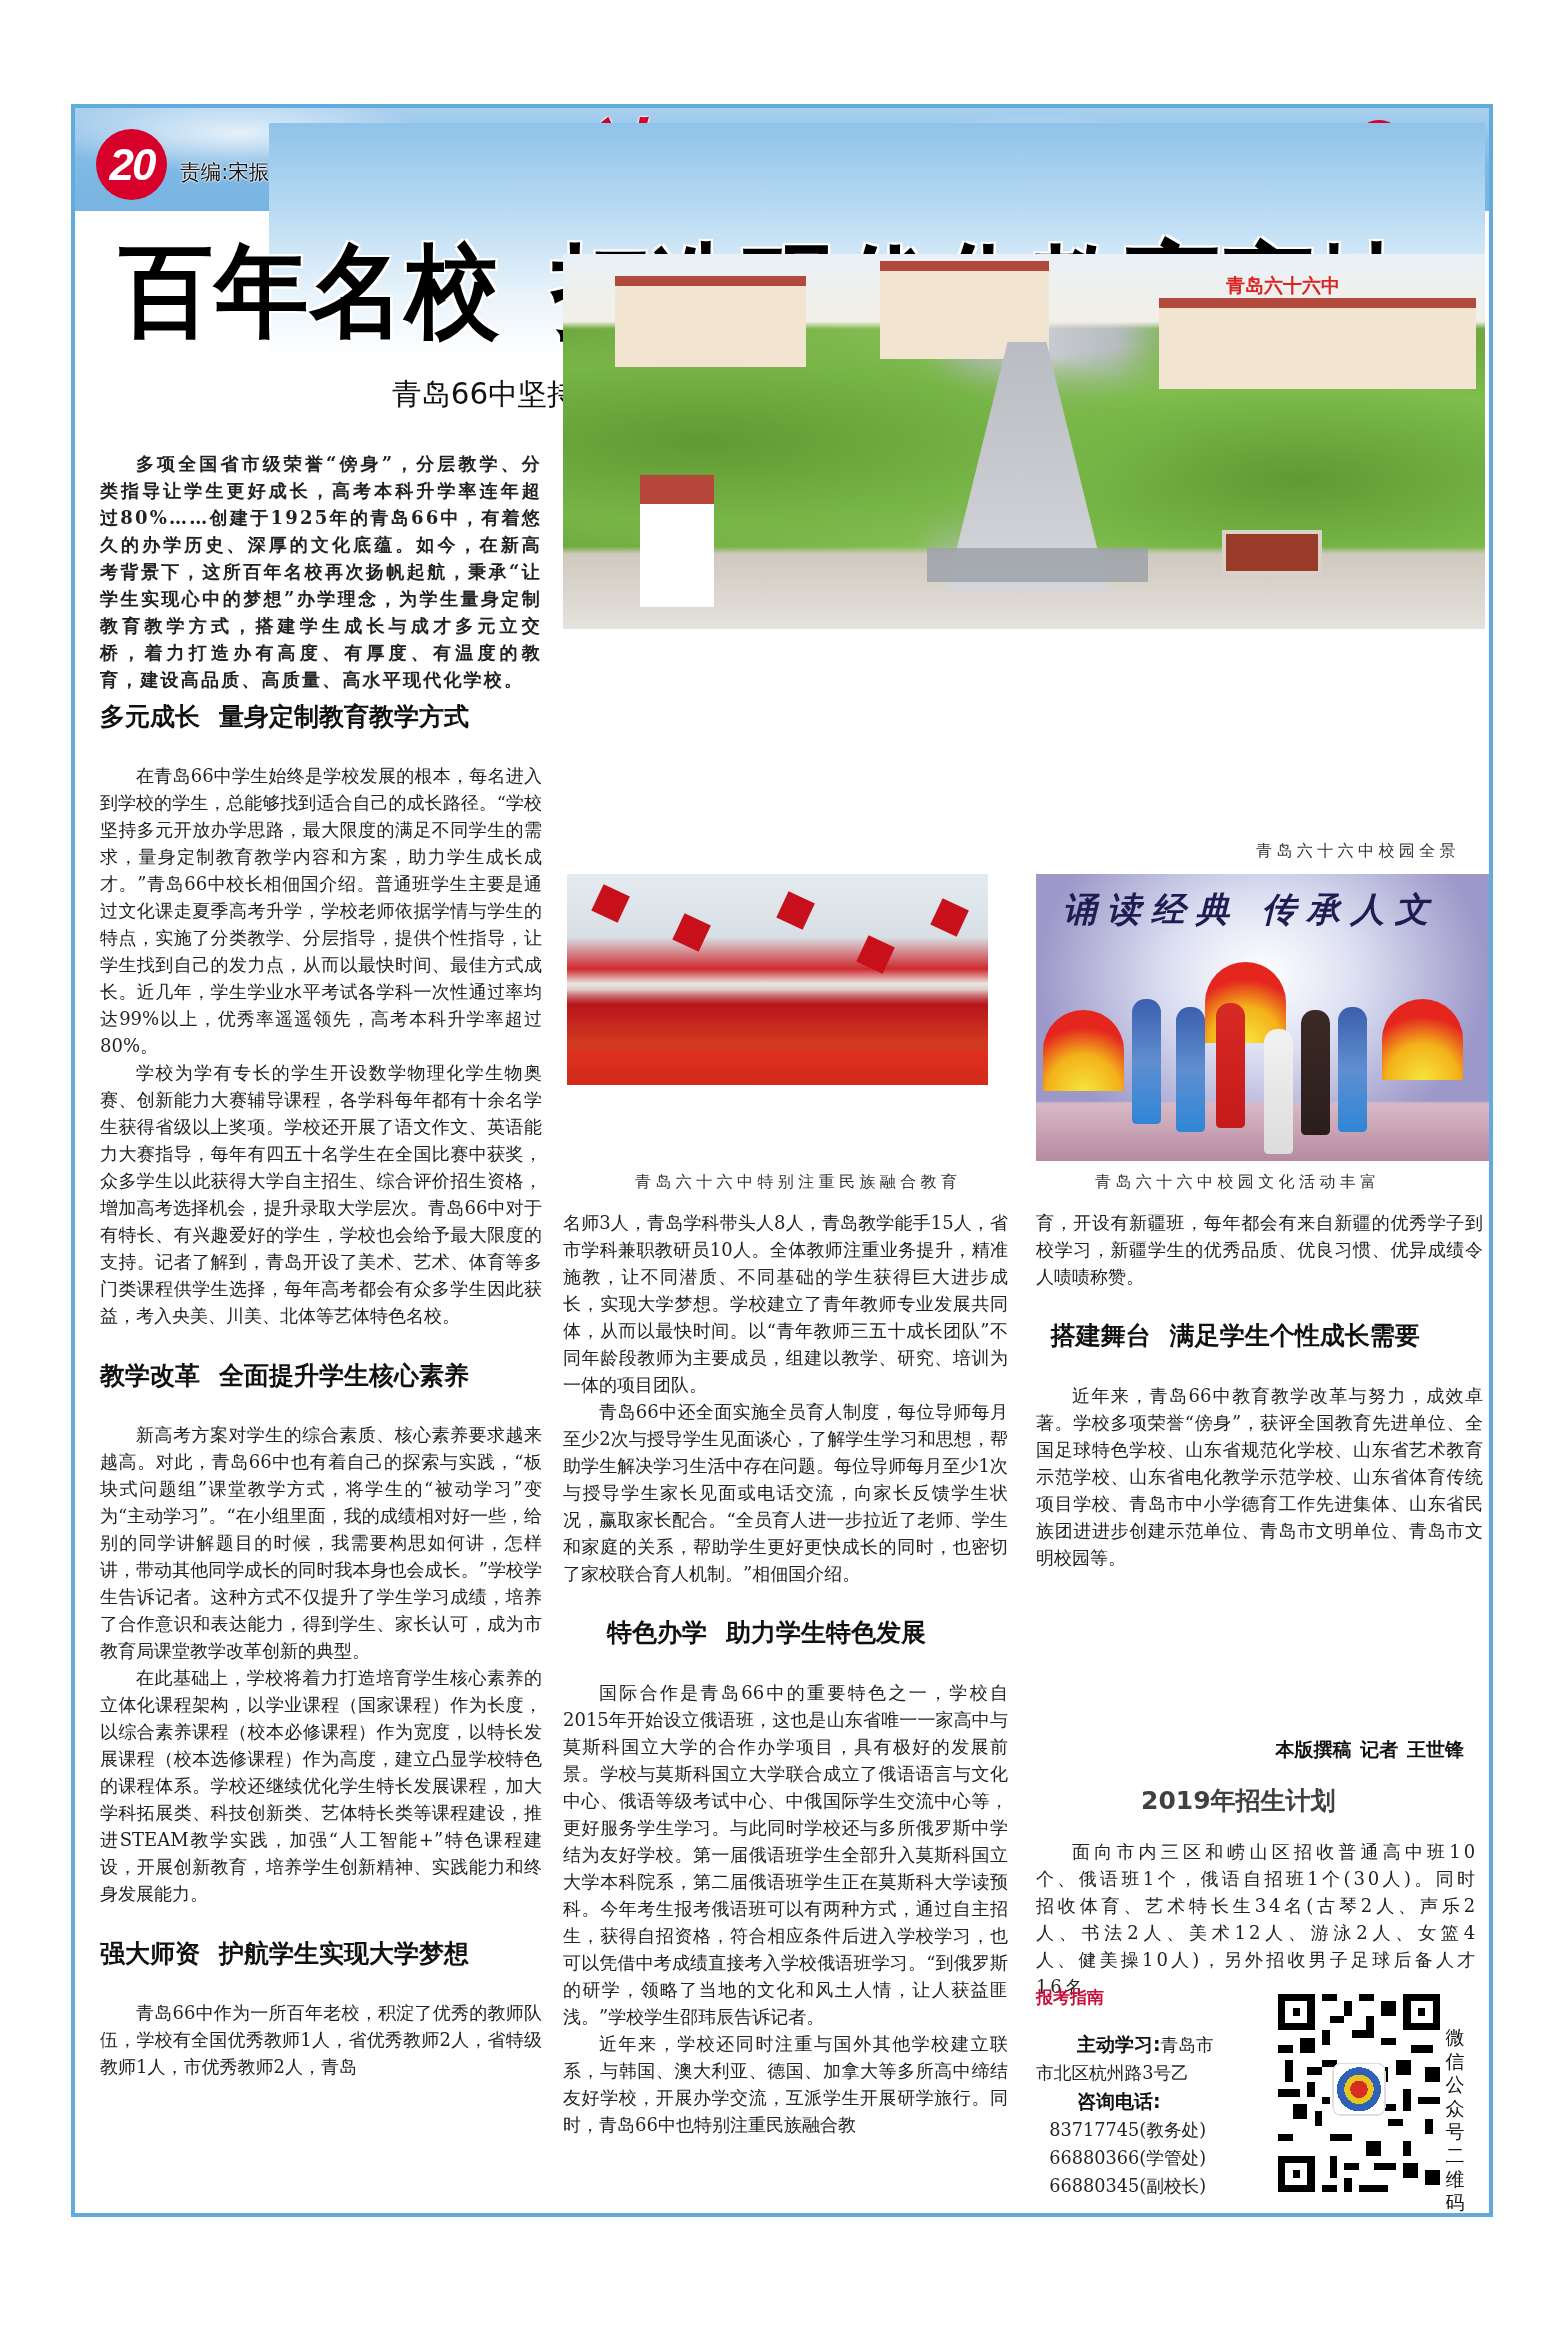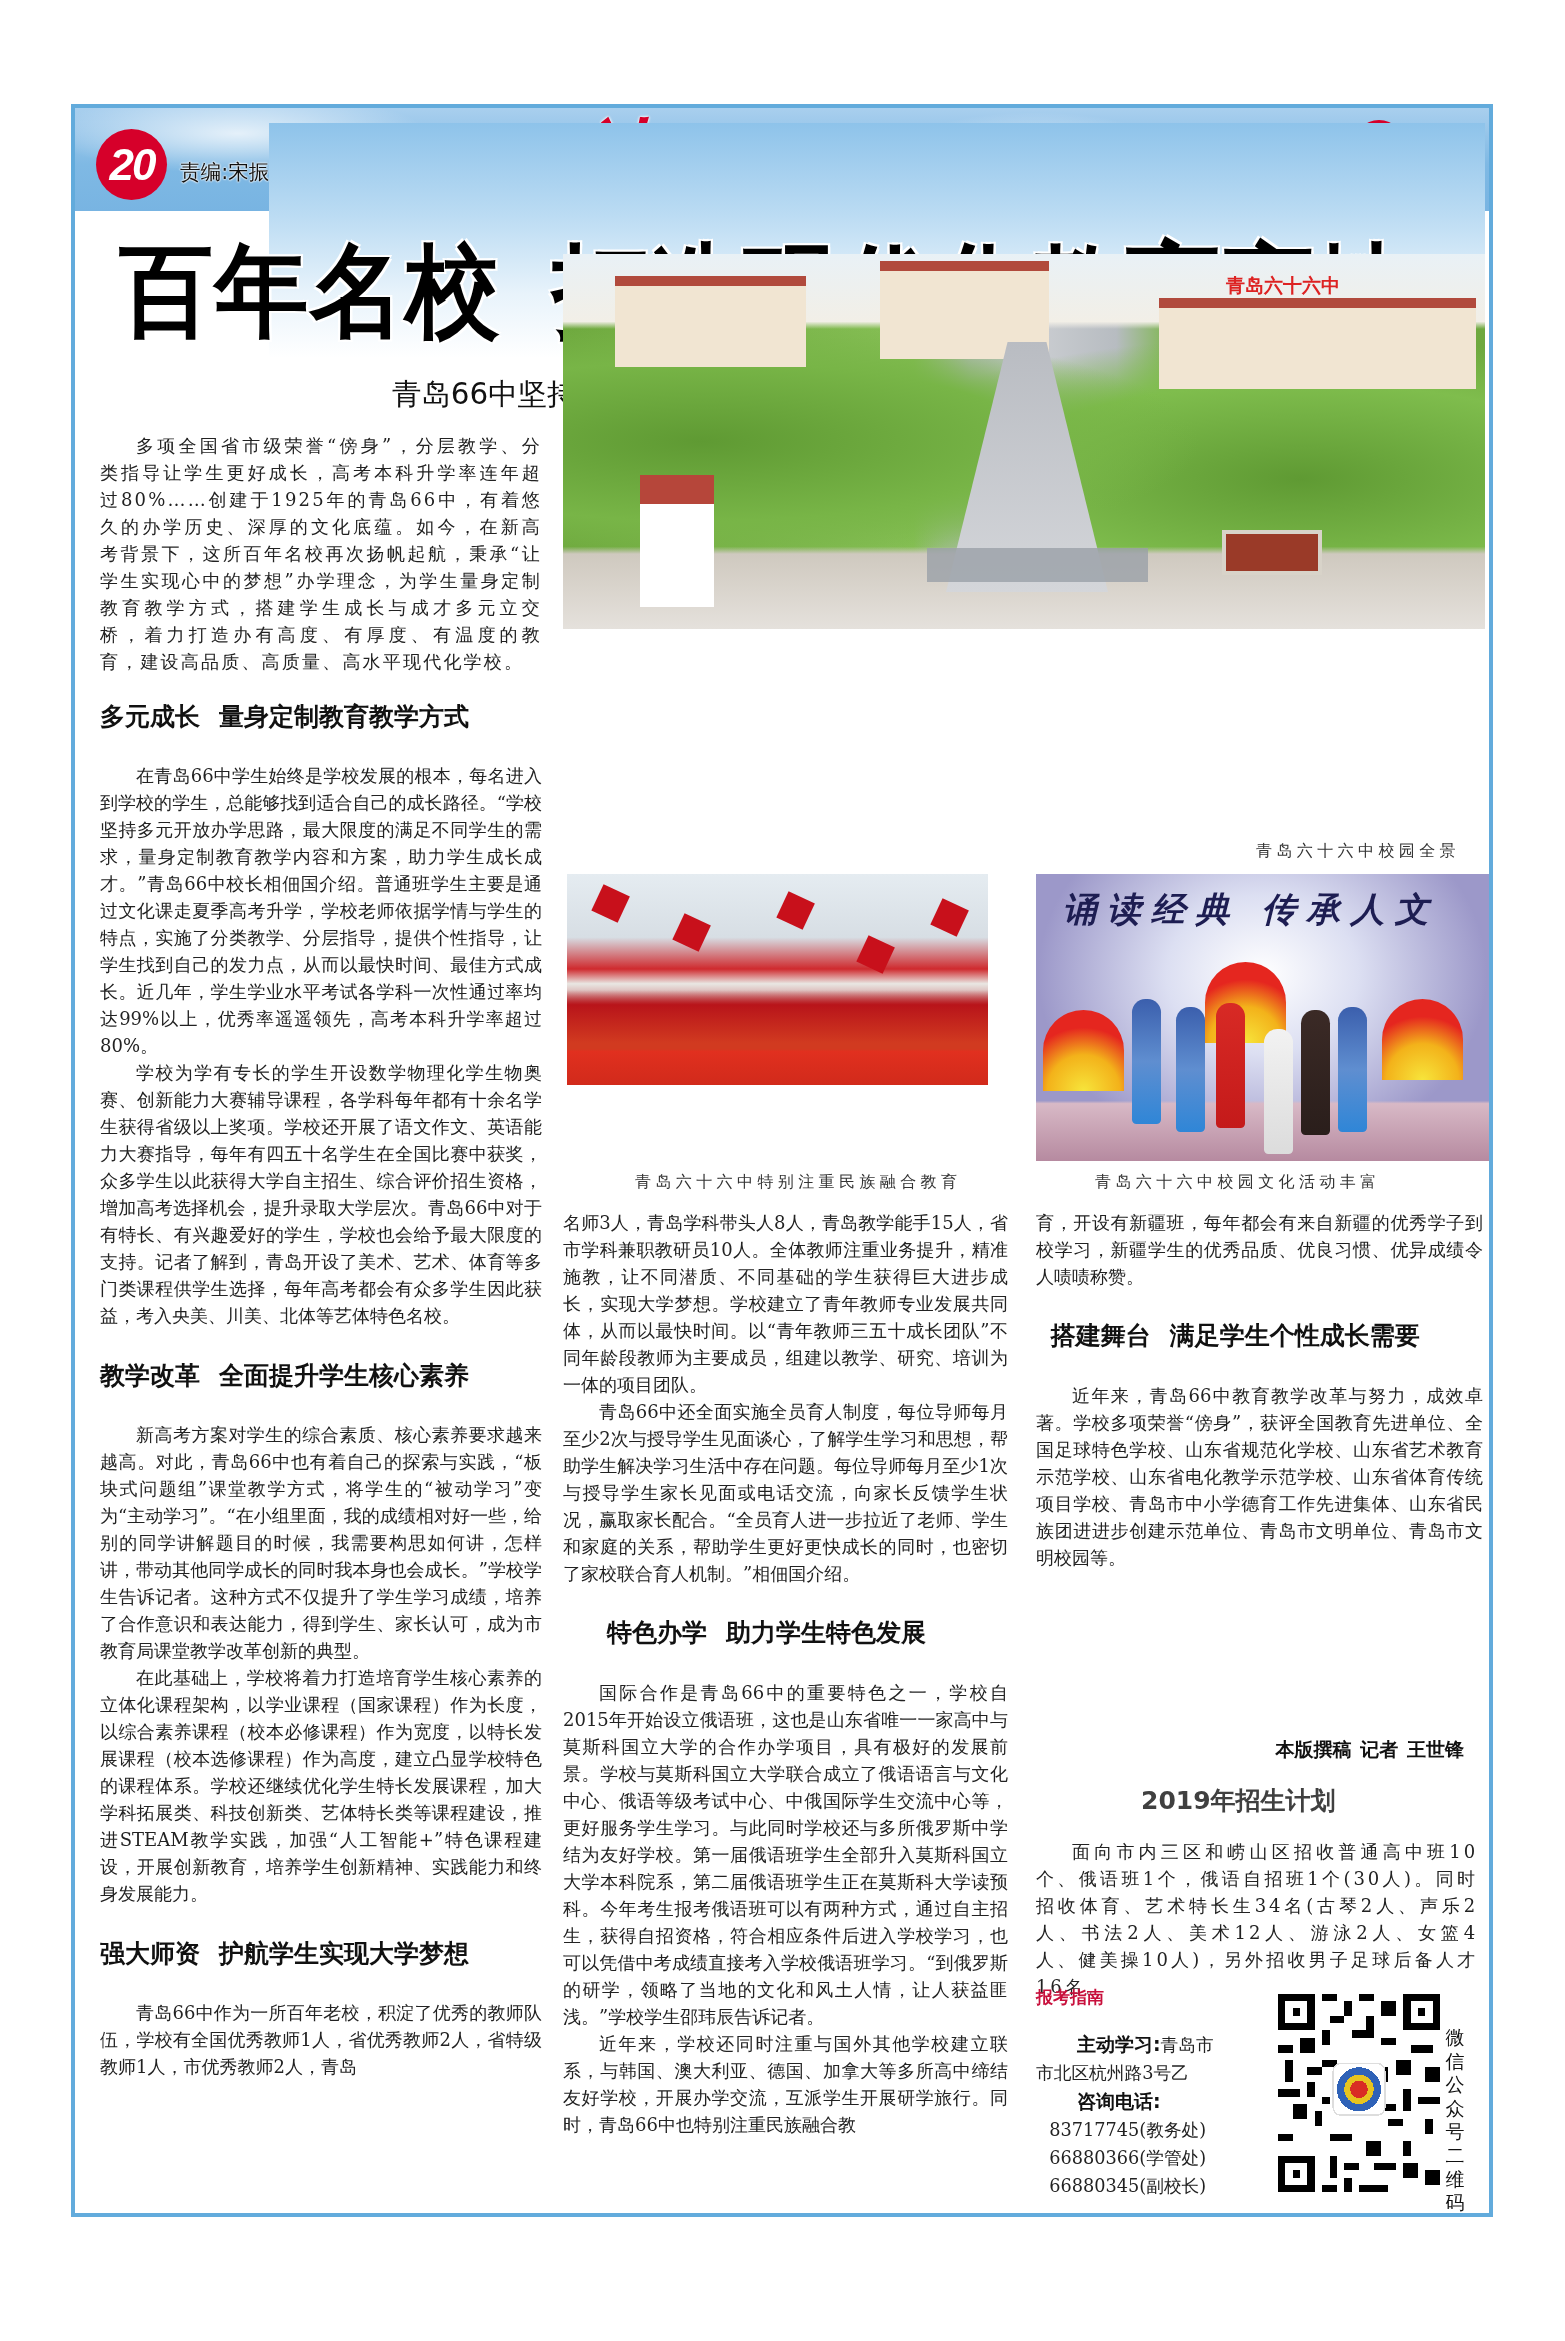--- a/index.html
+++ b/index.html
@@ -143,21 +143,21 @@
 
   <div class="sky-bg" style="top:14.7px; height:427px;"></div>
 
   <div class="headline">
     <span>百年名校</span><span class="gap"></span><span>打造现代化教育高地</span>
   </div>
   <div class="subhead" style="top:267px;">
     <span>青岛66中坚持多元办学</span><span class="gap"></span><span>教育教学改革全面开花结果</span>
   </div>
 
-  <div class="lead body-text" style="top:324px;">
+  <div class="lead body-text" style="top:342px;font-weight:bold;">
     <p>多项全国省市级荣誉“傍身”，分层教学、分类指导让学生更好成长，高考本科升学率连年超过80%……创建于1925年的青岛66中，有着悠久的办学历史、深厚的文化底蕴。如今，在新高考背景下，这所百年名校再次扬帆起航，秉承“让学生实现心中的梦想”办学理念，为学生量身定制教育教学方式，搭建学生成长与成才多元立交桥，着力打造办有高度、有厚度、有温度的教育，建设高品质、高质量、高水平现代化学校。</p>
   </div>
 
   <div class="col1" style="top:592px;">
     <div class="sec-head">
       <span>多元成长</span><span class="gap"></span><span>量身定制教育教学方式</span>
     </div>
     <div class="body-text" style="margin-top:29.4px;">
       <p>在青岛66中学生始终是学校发展的根本，每名进入到学校的学生，总能够找到适合自己的成长路径。“学校坚持多元开放办学思路，最大限度的满足不同学生的需求，量身定制教育教学内容和方案，助力学生成长成才。”青岛66中校长相佃国介绍。普通班学生主要是通过文化课走夏季高考升学，学校老师依据学情与学生的特点，实施了分类教学、分层指导，提供个性指导，让学生找到自己的发力点，从而以最快时间、最佳方式成长。近几年，学生学业水平考试各学科一次性通过率均达99%以上，优秀率遥遥领先，高考本科升学率超过80%。</p>
       <p>学校为学有专长的学生开设数学物理化学生物奥赛、创新能力大赛辅导课程，各学科每年都有十余名学生获得省级以上奖项。学校还开展了语文作文、英语能力大赛指导，每年有四五十名学生在全国比赛中获奖，众多学生以此获得大学自主招生、综合评价招生资格，增加高考选择机会，提升录取大学层次。青岛66中对于有特长、有兴趣爱好的学生，学校也会给予最大限度的支持。记者了解到，青岛开设了美术、艺术、体育等多门类课程供学生选择，每年高考都会有众多学生因此获益，考入央美、川美、北体等艺体特色名校。</p>

